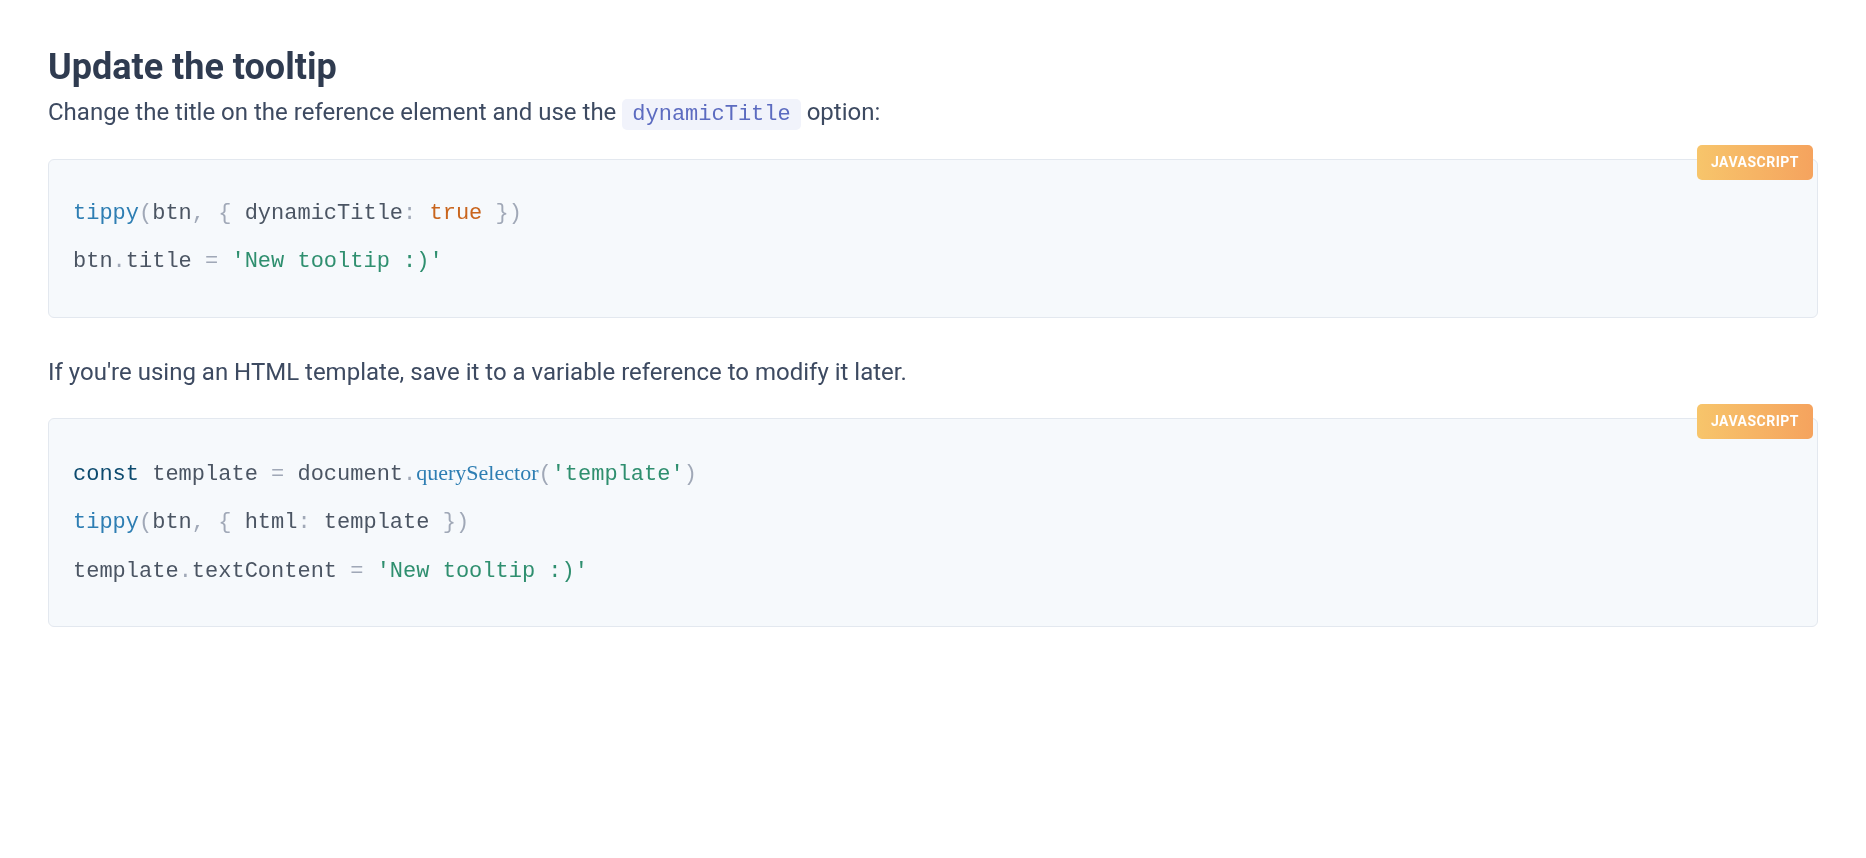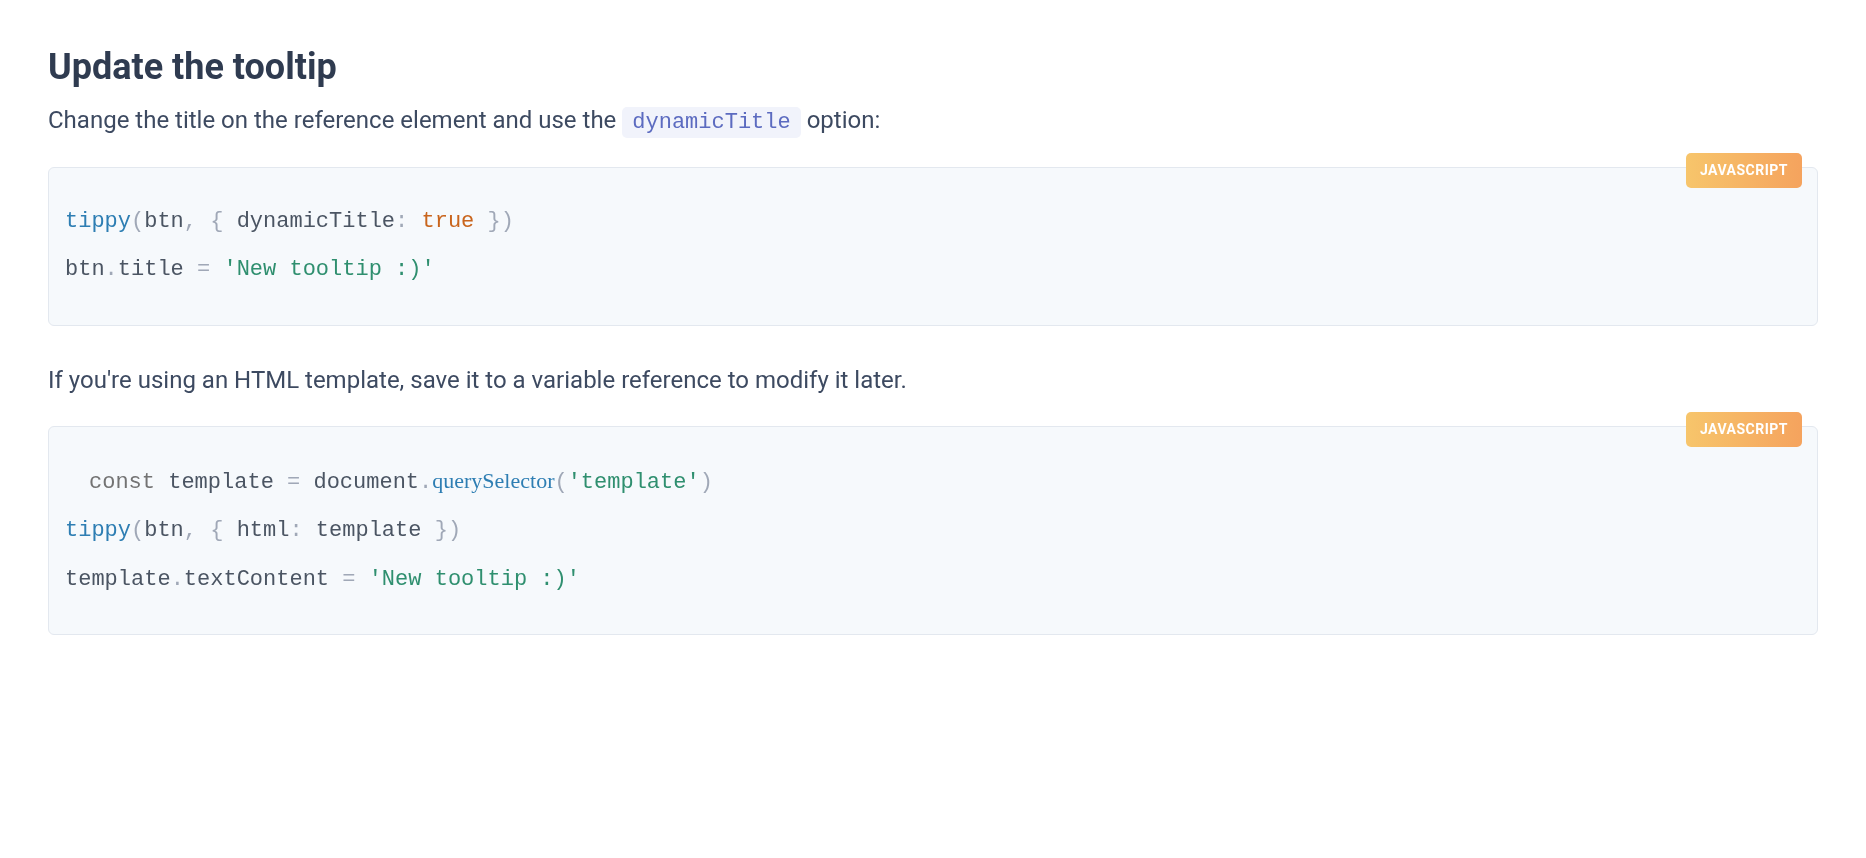--- a/index.html
+++ b/index.html
@@ -13,65 +13,64 @@
 }
 .heading {
   font-size: 36px;
   font-weight: 700;
   color: #2f3b50;
 }
 .paragraph {
   color: #3d4a61;
   margin-bottom: 28px;
   font-size: 24px;
-  margin-top: 8px;
 }
 .inline-code {
   font-family: "SFMono-Regular", Consolas, "Liberation Mono", Menlo, monospace;
   background: #f1f3fb;
   color: #5c6bc0;
   padding: 3px 10px;
   border-radius: 5px;
   font-size: 22px;
 }
 .code-block-wrapper {
   position: relative;
   margin-bottom: 36px;
 }
 .code-block {
   background: #f6f9fc;
   border: 1px solid #e3e8ef;
   border-radius: 6px;
-  padding: 30px 16px;
+  padding: 30px 24px;
   font-family: "SFMono-Regular", Consolas, "Liberation Mono", Menlo, monospace;
   font-size: 22px;
   line-height: 2.2;
   color: #4b5563;
   overflow-x: auto;
   white-space: pre;
 }
 .lang-badge {
   position: absolute;
   top: -14px;
-  right: 16px;
+  right: 5px;
   background: linear-gradient(90deg, #f7c56b, #f5a35e);
   color: #ffffff;
   font-weight: 700;
   font-size: 14px;
   letter-spacing: 0.5px;
   padding: 7px 14px;
   border-radius: 5px;
 }
 .tok-fn    { color: #2e7eb3; }
 .tok-punct { color: #a0a8b7; }
 .tok-plain { color: #4b5563; }
 .tok-bool  { color: #c9651d; }
 .tok-str   { color: #2f8f6f; }
 .tok-op    { color: #a0a8b7; }
-.tok-kw    { color: #737373; margin-left: 24px; }
+.tok-kw    { color: #0c4a6e; }
 .tok-method{ color: #2e7eb3; font-family: Liberation Serif, serif; }
 </style>
 </head>
 <body>
 
 <h2 class="heading">Update the tooltip</h2>
 
 <p class="paragraph">
   <span>Change the title on the reference element and use the </span><code class="inline-code">dynamicTitle</code><span> option:</span>
 </p>

